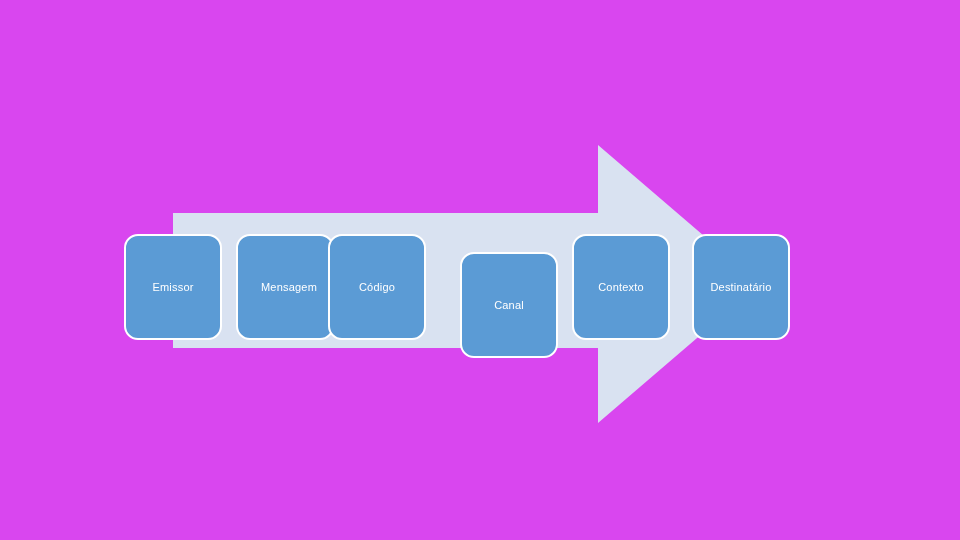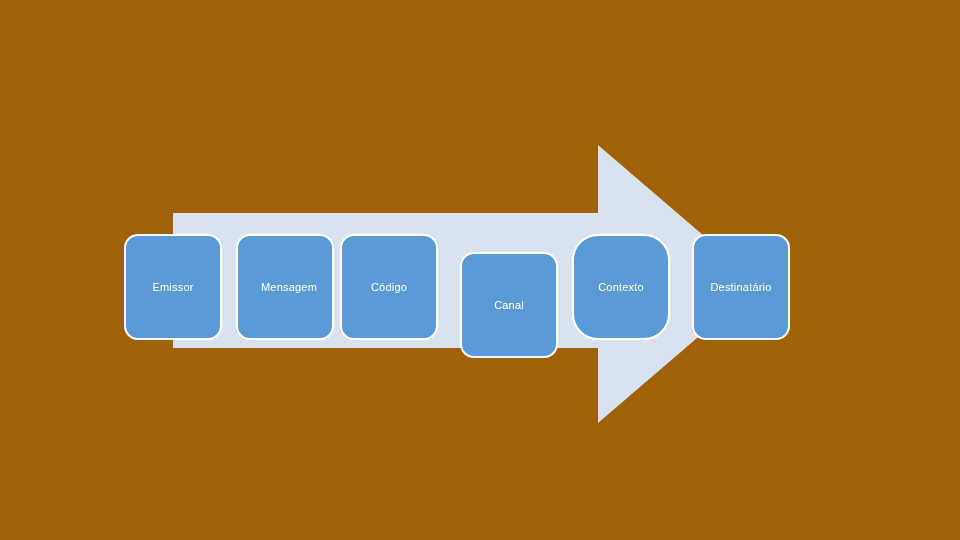--- a/index.html
+++ b/index.html
@@ -10,21 +10,21 @@
     width: 960px;
     height: 540px;
     background: #FFFFFF;
     font-family: "Liberation Sans", sans-serif;
     overflow: hidden;
   }
   #canvas {
     position: relative;
     width: 960px;
     height: 540px;
-    background: #a16207;
+    background: #d946ef;
   }
   #arrow-layer {
     position: absolute;
     left: 0;
     top: 0;
     width: 960px;
     height: 540px;
   }
   .stage-box {
     position: absolute;
@@ -43,23 +43,23 @@
   .stage-label {
     color: #FFFFFF;
     font-size: 11px;
     line-height: 13px;
     font-family: "Liberation Sans", sans-serif;
     letter-spacing: 0.2px;
     white-space: nowrap;
   }
   .box-0 { left: 124px; }
   .box-1 { left: 236px; padding-left: 8px; }
-  .box-2 { left: 340px; }
+  .box-2 { left: 328px; }
   .box-3 { left: 460px; margin-top: 18px; }
-  .box-4 { left: 572px; border-radius: 26px; }
+  .box-4 { left: 572px; }
   .box-5 { left: 692px; width: 98px; text-align: right; }
 </style>
 </head>
 <body>
 
 <div id="canvas">
 
   <svg id="arrow-layer" viewBox="0 0 960 540" width="960" height="540" aria-hidden="true">
     <polygon points="173,213 598,213 598,145 760,284 598,423 598,348 173,348" fill="#D9E2F1"></polygon>
   </svg>

